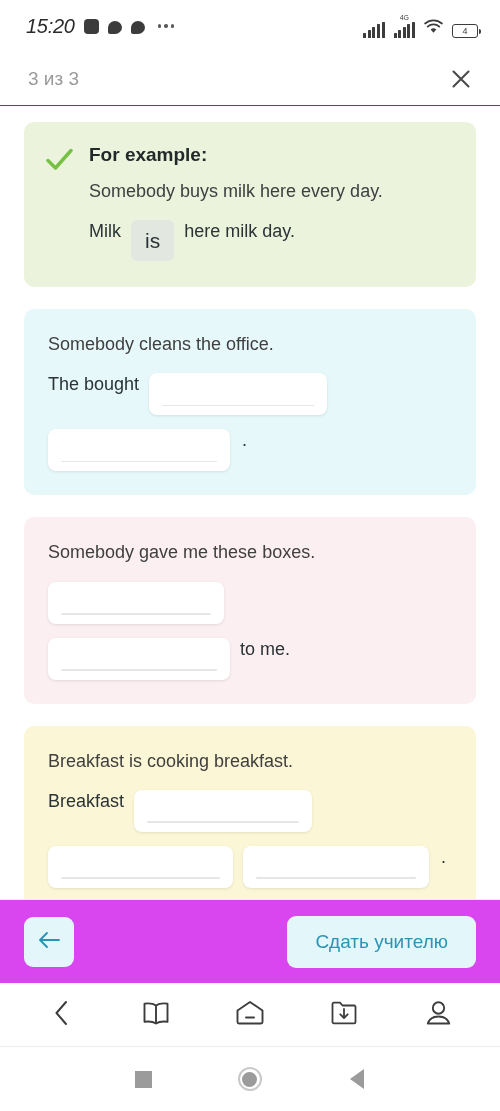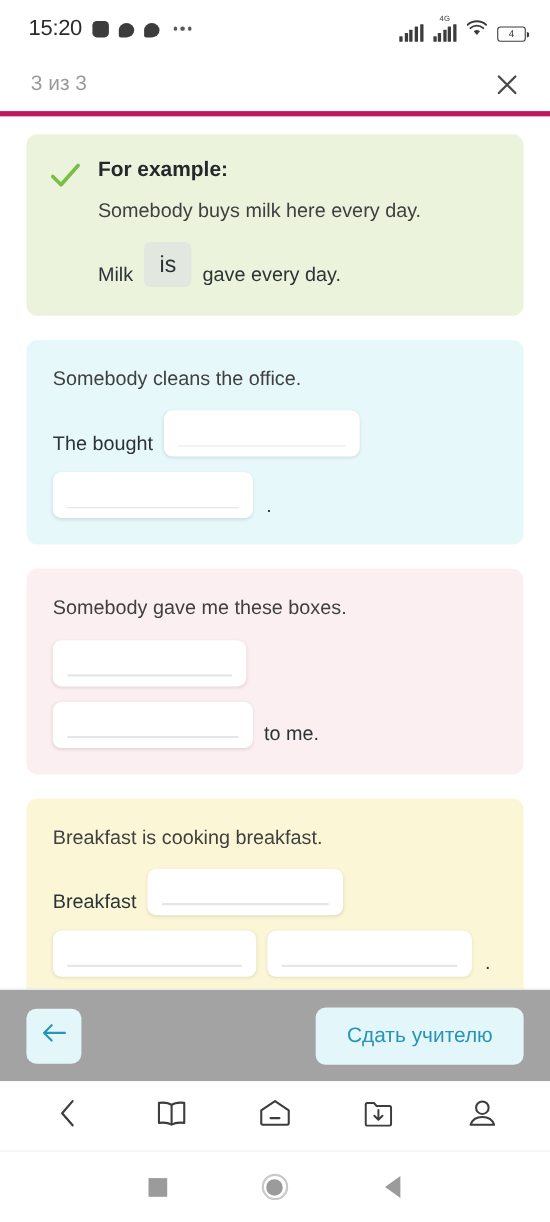--- a/index.html
+++ b/index.html
@@ -34,20 +34,21 @@
   .status-left {
     display: flex;
     align-items: center;
     gap: 9px;
   }
   .status-time {
     font-size: 20px;
     color: #2b2b2b;
     letter-spacing: -0.3px;
     font-family: "Liberation Sans", sans-serif;
+    font-style: italic;
   }
   .sq-icon {
     width: 15px; height: 15px;
     background: #3c3c3c;
     border-radius: 4px;
     display: inline-block;
   }
   .bubble-icon {
     width: 14px; height: 13px;
     background: #3c3c3c;
@@ -129,21 +130,21 @@
     font-family: "Liberation Sans", sans-serif;
   }
 
   
   .header {
     height: 54px;
     flex: 0 0 54px;
     display: flex;
     align-items: center;
     padding: 0 24px 0 28px;
-    border-bottom: 5px solid #be185d;
+    border-bottom: 1px solid #be185d;
     background: #ffffff;
   }
   .header-title {
     font-size: 19px;
     color: #9a9a9a;
     font-family: "Liberation Sans", sans-serif;
   }
   .close-btn {
     margin-left: auto;
     width: 30px; height: 30px;
@@ -190,21 +191,21 @@
   .sentence {
     font-size: 18px;
     color: #404040;
     line-height: 1.45;
     font-family: "Liberation Sans", sans-serif;
   }
   .sentence.prompt { margin-bottom: 16px; }
 
   .answer-line {
     display: flex;
-    align-items: flex-end;
+    align-items: flex-start;
     flex-wrap: wrap;
     gap: 10px;
     font-size: 18px;
     color: #2b3336;
     line-height: 1.3;
   }
   .answer-line + .answer-line { margin-top: 14px; }
 
   .filled-box {
     background: #e2e7e0;
@@ -243,21 +244,21 @@
   .period {
     font-size: 18px;
     color: #2b3336;
     margin-left: 2px;
   }
 
   
   .action-bar {
     flex: 0 0 84px;
     height: 84px;
-    background: #a3a3a3;
+    background: #d946ef;
     border-top: 1px solid #ececec;
     display: flex;
     align-items: center;
     padding: 0 24px;
     gap: 12px;
   }
   .back-sq {
     width: 50px; height: 50px;
     background: #e3f7fb;
     border-radius: 9px;
@@ -395,21 +396,21 @@
         <svg width="27" height="24" viewBox="0 0 27 24">
           <path d="M2 12.5 L9.5 20 L25 2.5" stroke="#76c043" stroke-width="3.4" fill="none" stroke-linecap="round" stroke-linejoin="round"></path>
         </svg>
       </span>
       <div class="ex-body">
         <div class="ex-title">For example:</div>
         <div class="sentence prompt">Somebody buys milk here every day.</div>
         <div class="answer-line">
           <span>Milk</span>
           <span class="filled-box">is</span>
-          <span>gave every day.</span>
+          <span>here milk day.</span>
         </div>
       </div>
     </div>
 
     <div class="card cyan">
       <div class="sentence prompt">Somebody cleans the office.</div>
       <div class="answer-line">
         <span>The bought</span>
         <span class="blank-box bb-175"></span>
       </div>

